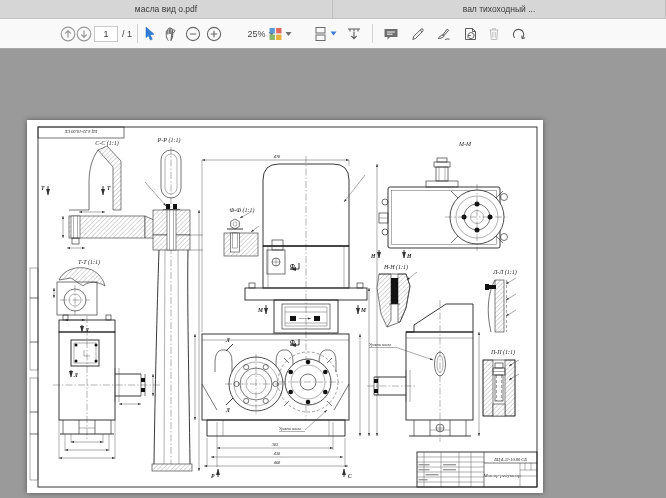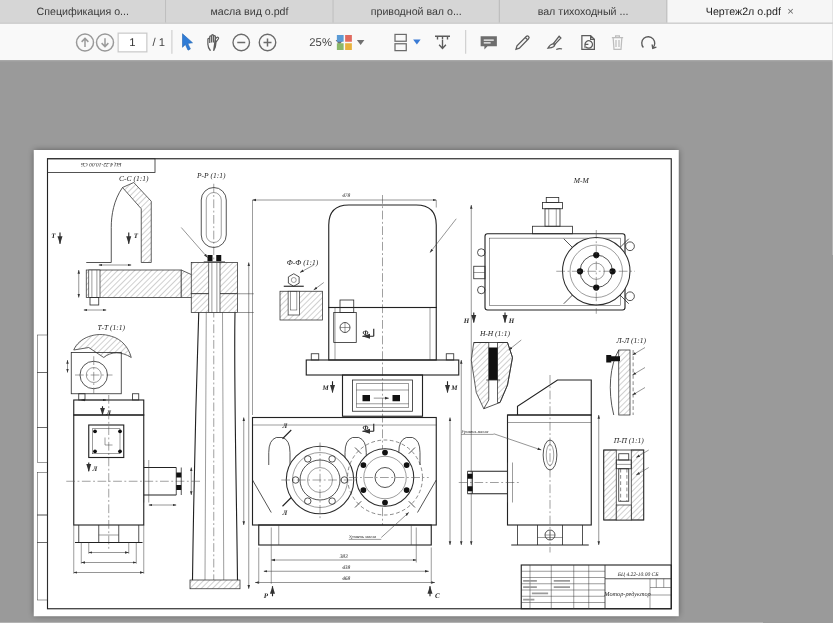--- a/index.html
+++ b/index.html
@@ -48,35 +48,25 @@
   .lbl{font-size:6px;font-style:italic;}
   .letter{font-size:5.6px;font-style:italic;font-weight:bold;}
   .tiny{font-size:4.4px;font-style:italic;}
   .micro{font-size:3.5px;font-style:italic;}
 </style>
 </head>
 <body>
 
 <div class="tabbar">
   <div class="tab">
-      <span>Спецификация о...</span>
-    </div>
-  <div class="tab">
       <span>масла вид o.pdf</span>
-    </div>
-  <div class="tab">
-      <span>приводной вал o...</span>
     </div>
   <div class="tab">
       <span>вал тихоходный ...</span>
     </div>
-  <div class="tab active">
-    <span>Чертеж2л o.pdf</span>
-    <span class="close">×</span>
-  </div>
 </div>
 
 <div class="toolbar">
 
   <div class="titem ticon" style="left:68px">
     <svg width="17" height="17" viewBox="0 0 17 17">
         <circle cx="8.5" cy="8.5" r="6.8" fill="none" stroke="#9a9a9a" stroke-width="1.2"></circle>
         <path d="M8.5 12V5.5 M5.8 8 L8.5 5.2 L11.2 8" fill="none" stroke="#9a9a9a" stroke-width="1.2"></path>
       </svg>
   </div>

